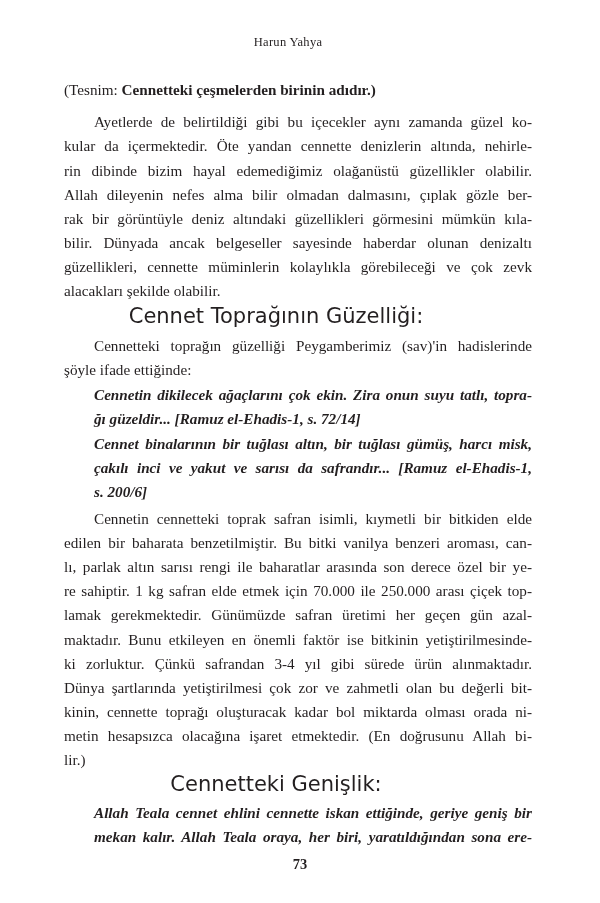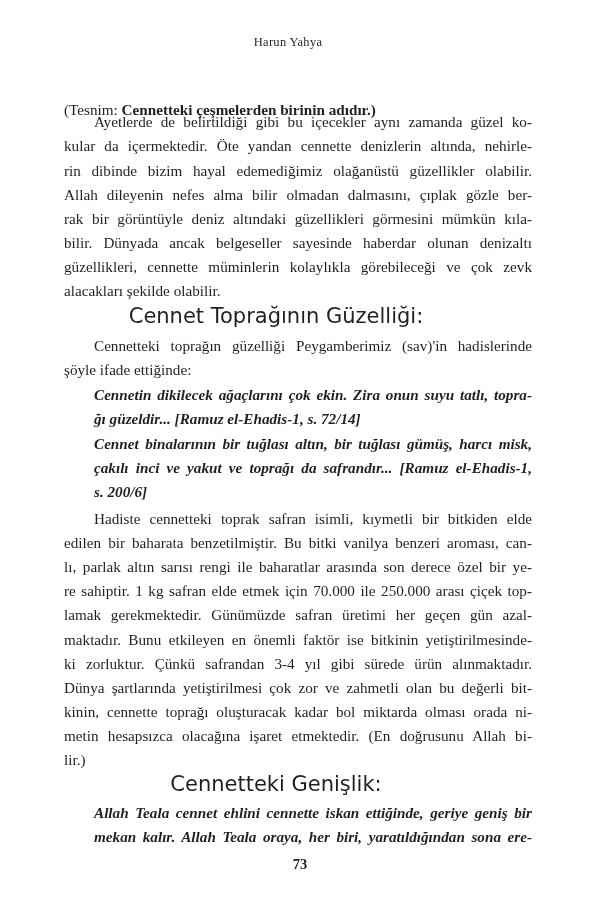--- a/index.html
+++ b/index.html
@@ -12,21 +12,21 @@
   .quote { left:94px; width:438px; font-style:italic; font-weight:bold; }
   .h2 { position:absolute; left:0; width:552px; text-align:center; font-family:"DejaVu Sans", sans-serif; font-size:21px; font-weight:normal; line-height:28px; color:#231f20; }
   .pn { position:absolute; top:828px; left:0; width:600px; text-align:center; font-size:14.5px; }
   b { font-weight:bold; }
 </style>
 </head>
 <body>
 
 <div class="hdr">Harun Yahya</div>
 
-<div class="line body" style="top:100px;"><span>(Tesnim: </span><b>Cennetteki çeşmelerden birinin adıdır.)</b></div>
+<div class="line body" style="top:80px;"><span>(Tesnim: </span><b>Cennetteki çeşmelerden birinin adıdır.)</b></div>
 
 <div>
   <div class="line ind just" style="top:112px;">Ayetlerde de belirtildiği gibi bu içecekler aynı zamanda güzel ko-</div>
   <div class="line body just" style="top:136px;">kular da içermektedir. Öte yandan cennette denizlerin altında, nehirle-</div>
   <div class="line body just" style="top:161px;">rin dibinde bizim hayal edemediğimiz olağanüstü güzellikler olabilir.</div>
   <div class="line body just" style="top:185px;">Allah dileyenin nefes alma bilir olmadan dalmasını, çıplak gözle ber-</div>
   <div class="line body just" style="top:209px;">rak bir görüntüyle deniz altındaki güzellikleri görmesini mümkün kıla-</div>
   <div class="line body just" style="top:233px;">bilir. Dünyada ancak belgeseller sayesinde haberdar olunan denizaltı</div>
   <div class="line body just" style="top:257px;">güzellikleri, cennette müminlerin kolaylıkla görebileceği ve çok zevk</div>
   <div class="line body" style="top:281px;">alacakları şekilde olabilir.</div>
@@ -36,26 +36,26 @@
 
 <div>
   <div class="line ind just" style="top:336px;">Cennetteki toprağın güzelliği Peygamberimiz (sav)'in hadislerinde</div>
   <div class="line body" style="top:360px;">şöyle ifade ettiğinde:</div>
 </div>
 
 <div>
   <div class="line quote just" style="top:385px;">Cennetin dikilecek ağaçlarını çok ekin. Zira onun suyu tatlı, topra-</div>
   <div class="line quote" style="top:409px;">ğı güzeldir... [Ramuz el-Ehadis-1, s. 72/14]</div>
   <div class="line quote just" style="top:434px;">Cennet binalarının bir tuğlası altın, bir tuğlası gümüş, harcı misk,</div>
-  <div class="line quote just" style="top:458px;">çakılı inci ve yakut ve toprağı da safrandır... [Ramuz el-Ehadis-1,</div>
+  <div class="line quote just" style="top:458px;">çakılı inci ve yakut ve sarısı da safrandır... [Ramuz el-Ehadis-1,</div>
   <div class="line quote" style="top:482px;">s. 200/6]</div>
 </div>
 
 <div>
-  <div class="line ind just" style="top:509px;">Hadiste cennetteki toprak safran isimli, kıymetli bir bitkiden elde</div>
+  <div class="line ind just" style="top:509px;">Cennetin cennetteki toprak safran isimli, kıymetli bir bitkiden elde</div>
   <div class="line body just" style="top:533px;">edilen bir baharata benzetilmiştir. Bu bitki vanilya benzeri aroması, can-</div>
   <div class="line body just" style="top:557px;">lı, parlak altın sarısı rengi ile baharatlar arasında son derece özel bir ye-</div>
   <div class="line body just" style="top:581px;">re sahiptir. 1 kg safran elde etmek için 70.000 ile 250.000 arası çiçek top-</div>
   <div class="line body just" style="top:605px;">lamak gerekmektedir. Günümüzde safran üretimi her geçen gün azal-</div>
   <div class="line body just" style="top:630px;">maktadır. Bunu etkileyen en önemli faktör ise bitkinin yetiştirilmesinde-</div>
   <div class="line body just" style="top:654px;">ki zorluktur. Çünkü safrandan 3-4 yıl gibi sürede ürün alınmaktadır.</div>
   <div class="line body just" style="top:678px;">Dünya şartlarında yetiştirilmesi çok zor ve zahmetli olan bu değerli bit-</div>
   <div class="line body just" style="top:702px;">kinin, cennette toprağı oluşturacak kadar bol miktarda olması orada ni-</div>
   <div class="line body just" style="top:726px;">metin hesapsızca olacağına işaret etmektedir. (En doğrusunu Allah bi-</div>
   <div class="line body" style="top:750px;">lir.)</div>

